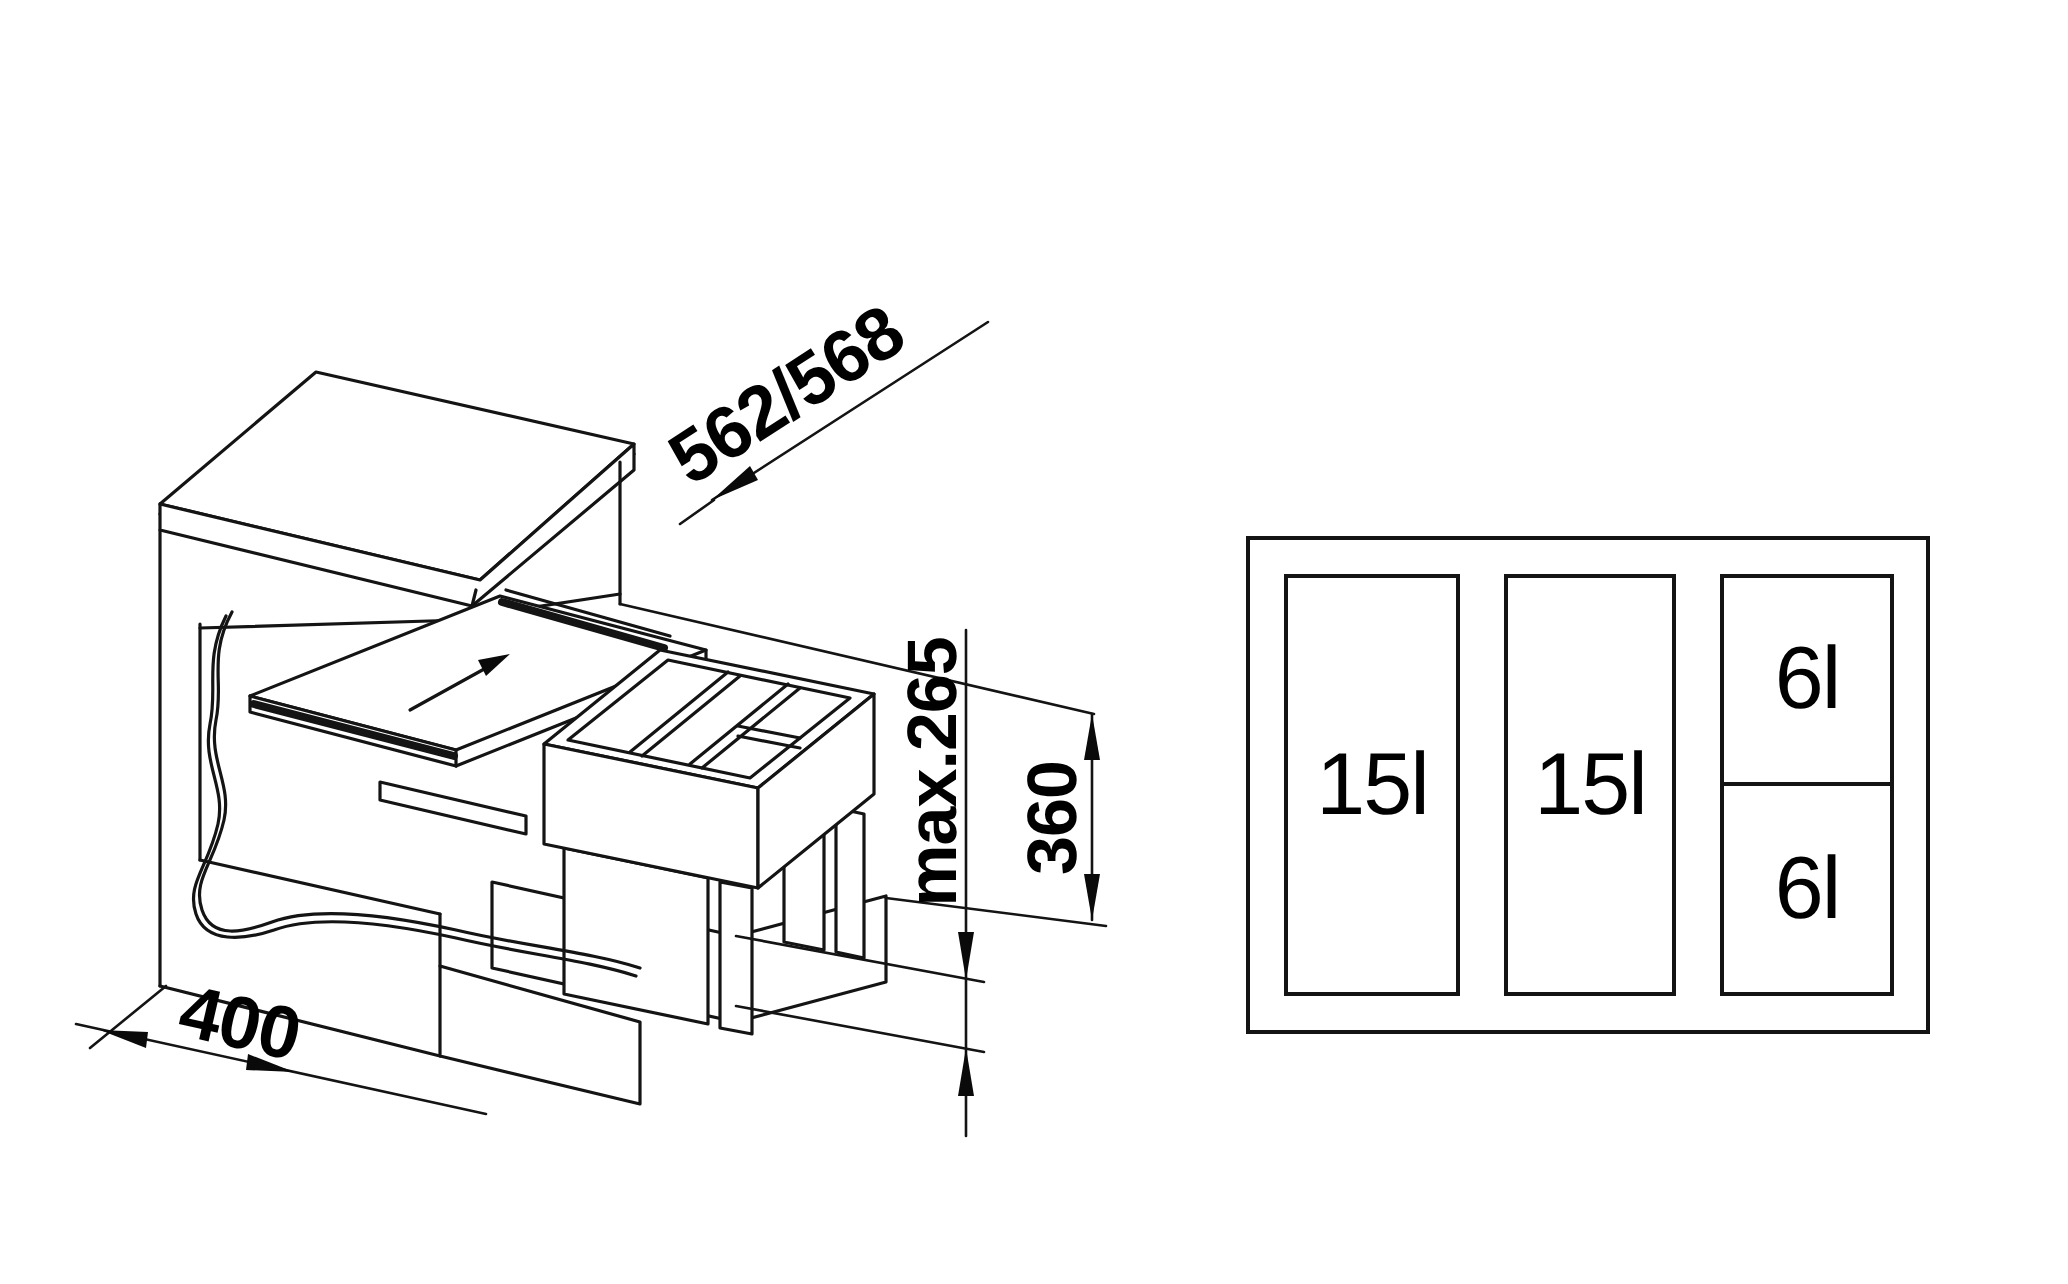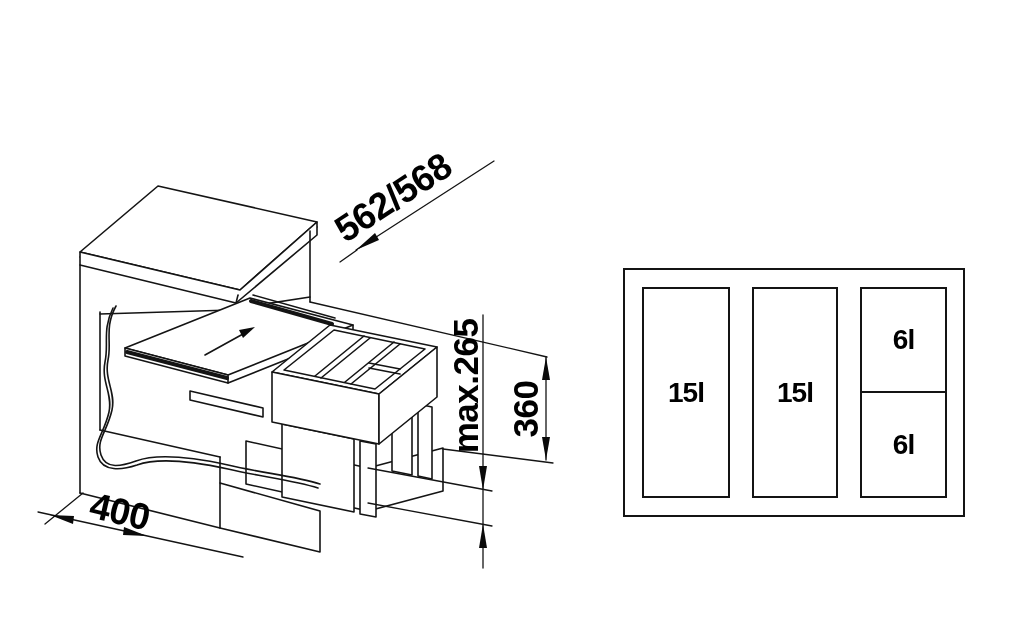--- a/index.html
+++ b/index.html
@@ -23,21 +23,21 @@
   
   .topview{
     position:absolute;left:623px;top:268px;width:342px;height:249px;
     box-sizing:border-box;border:2px solid #141414;background:#ffffff;
   }
   .bin{
     position:absolute;box-sizing:border-box;border:2px solid #141414;background:#ffffff;
     display:flex;align-items:center;justify-content:center;
   }
   .bin-label{
-    font-size:28px;font-weight:bold;color:#000000;letter-spacing:-1px;
+    font-size:44px;font-weight:normal;color:#000000;letter-spacing:-1px;
   }
   .bin-1{left:17px;top:17px;width:88px;height:211px;}
   .bin-2{left:127px;top:17px;width:86px;height:211px;}
   .bin-3{left:235px;top:17px;width:87px;height:106px;}
   .bin-4{left:235px;top:121px;width:87px;height:107px;}
 </style>
 </head>
 <body>
 
 <div id="canvas">

